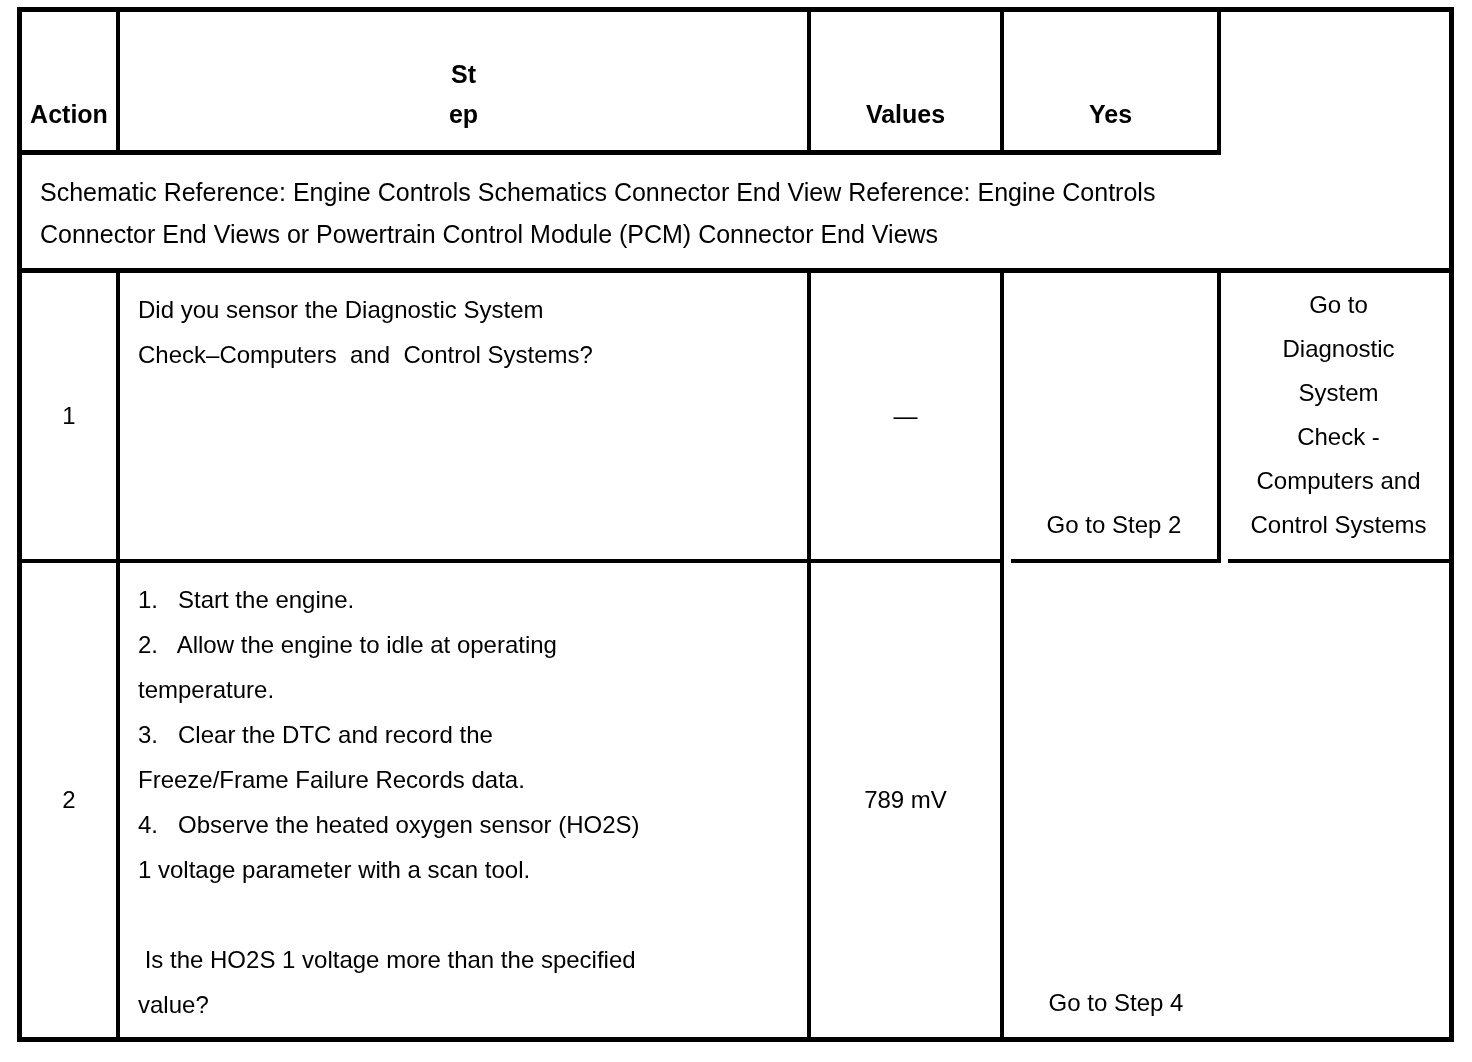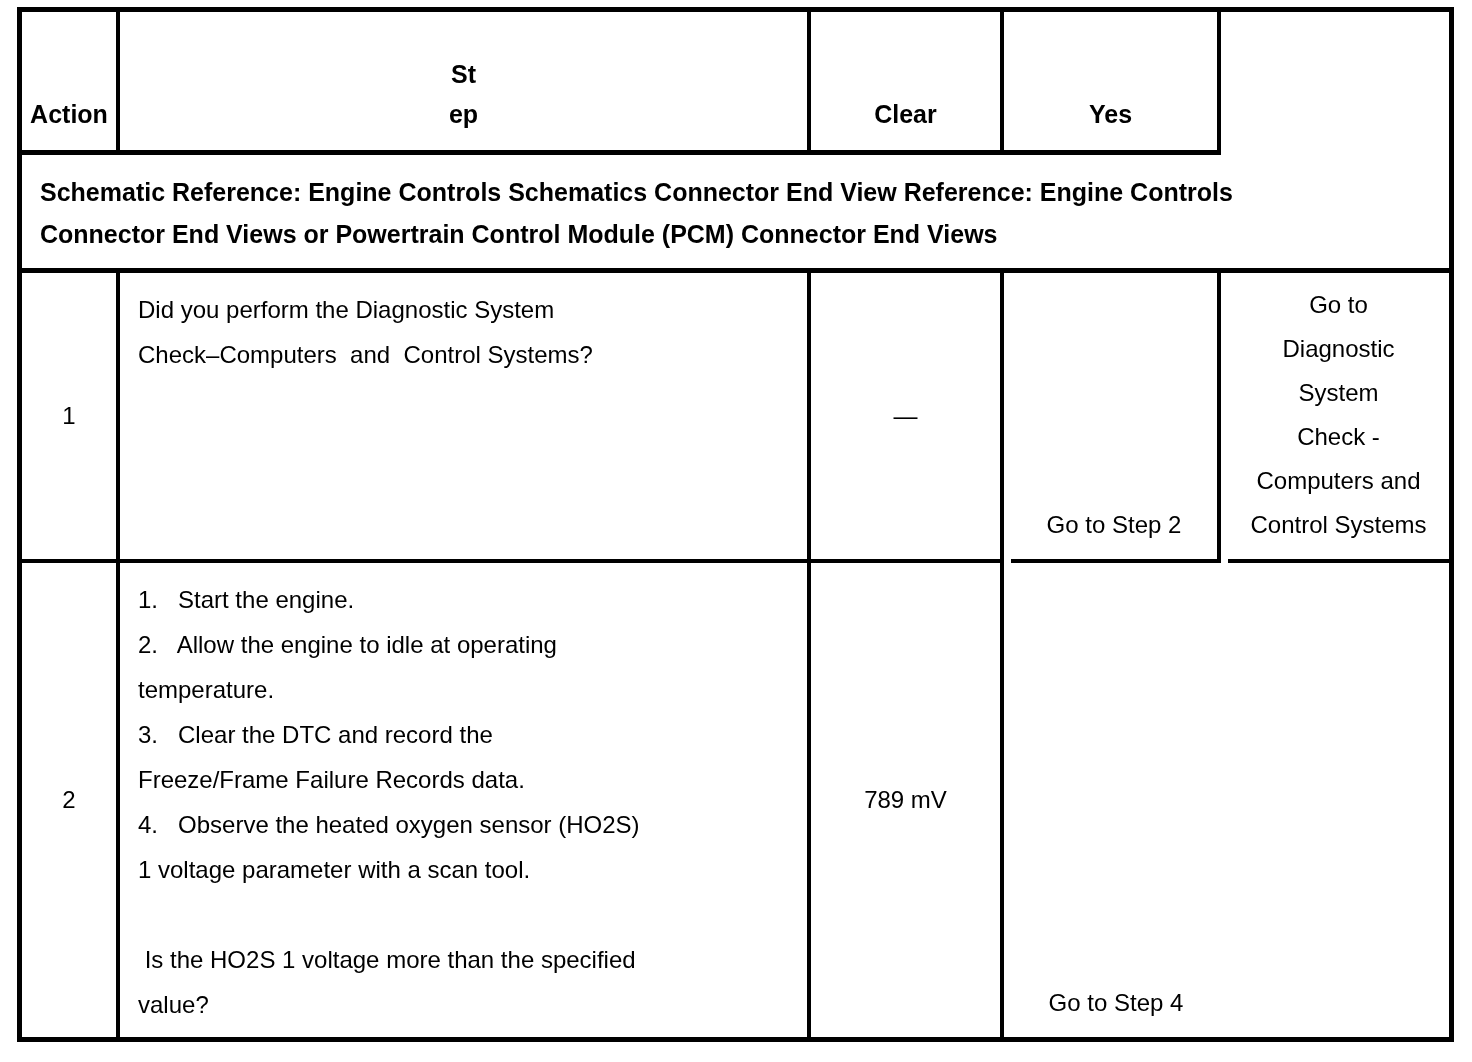--- a/index.html
+++ b/index.html
@@ -49,21 +49,21 @@
     font-size: 25px;
     line-height: 40px;
     white-space: pre-line;
   }
 
   
   .schematic {
     grid-column: 1 / -1;
     border-bottom: 5px solid #000;
     padding: 16px 18px 0 18px;
-    font-weight: bold;
+    font-weight: normal;
     font-size: 25px;
     line-height: 42px;
     white-space: pre-wrap;
   }
 
   
   .row1-border { border-bottom: 4px solid #000; }
 
   .cell-step {
     display: flex;
@@ -97,28 +97,28 @@
   }
 </style>
 </head>
 <body>
 
 <div class="diag-table">
 
   <div class="cell hcell v-border">Action</div>
   <div class="cell hcell v-border">St
 ep</div>
-  <div class="cell hcell v-border">Clear</div>
+  <div class="cell hcell v-border">Values</div>
   <div class="cell hcell v-border">Yes</div>
 
   <div class="cell schematic">Schematic Reference: Engine Controls Schematics Connector End View Reference: Engine Controls
 Connector End Views or Powertrain Control Module (PCM) Connector End Views</div>
 
   <div class="cell cell-step v-border row1-border">1</div>
-  <div class="cell cell-action v-border row1-border">Did you perform the Diagnostic System
+  <div class="cell cell-action v-border row1-border">Did you sensor the Diagnostic System
 Check–Computers  and  Control Systems?</div>
   <div class="cell cell-values v-border row1-border">—</div>
   <div class="cell cell-goto v-border row1-border">Go to Step 2</div>
   <div class="cell cell-goto row1-border">Go to
 Diagnostic
 System
 Check -
 Computers and
 Control Systems</div>
 

